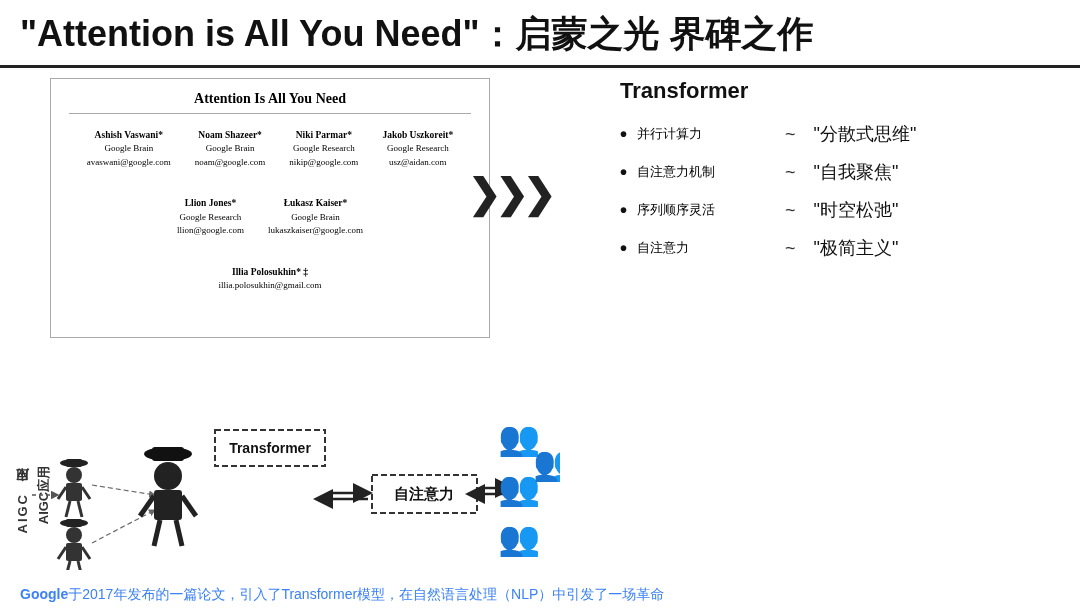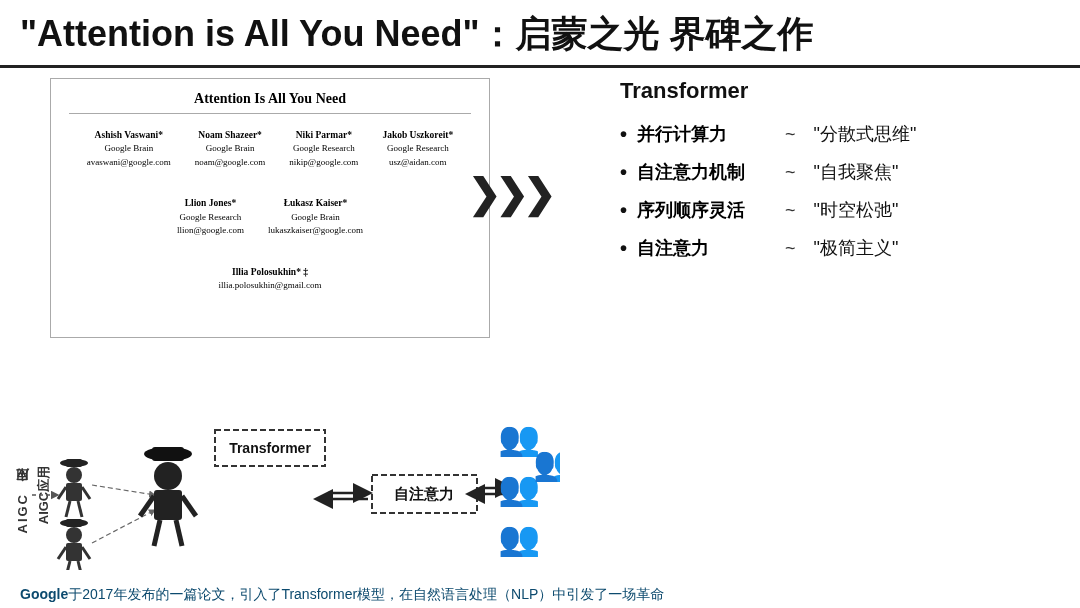--- a/index.html
+++ b/index.html
@@ -112,22 +112,22 @@
       gap: 10px;
     }
 
     .bullet {
       font-size: 20px;
       font-weight: bold;
       color: #111;
     }
 
     .feature-name {
-      font-weight: bold;
-      font-size: 18px;
+      font-weight: normal;
+      font-size: 13px;
       min-width: 130px;
     }
 
     .tilde {
       font-size: 18px;
       color: #333;
       margin: 0 8px;
     }
 
     .feature-desc {
@@ -135,21 +135,21 @@
       color: #111;
     }
 
     
     #footer {
       position: absolute;
       bottom: 4px;
       left: 20px;
       right: 20px;
       font-size: 14px;
-      color: #0c4a6e;
+      color: #3b82f6;
     }
 
     
     #bottom-svg-area {
       position: absolute;
       bottom: 38px;
       left: 0;
       width: 560px;
       height: 175px;
     }

